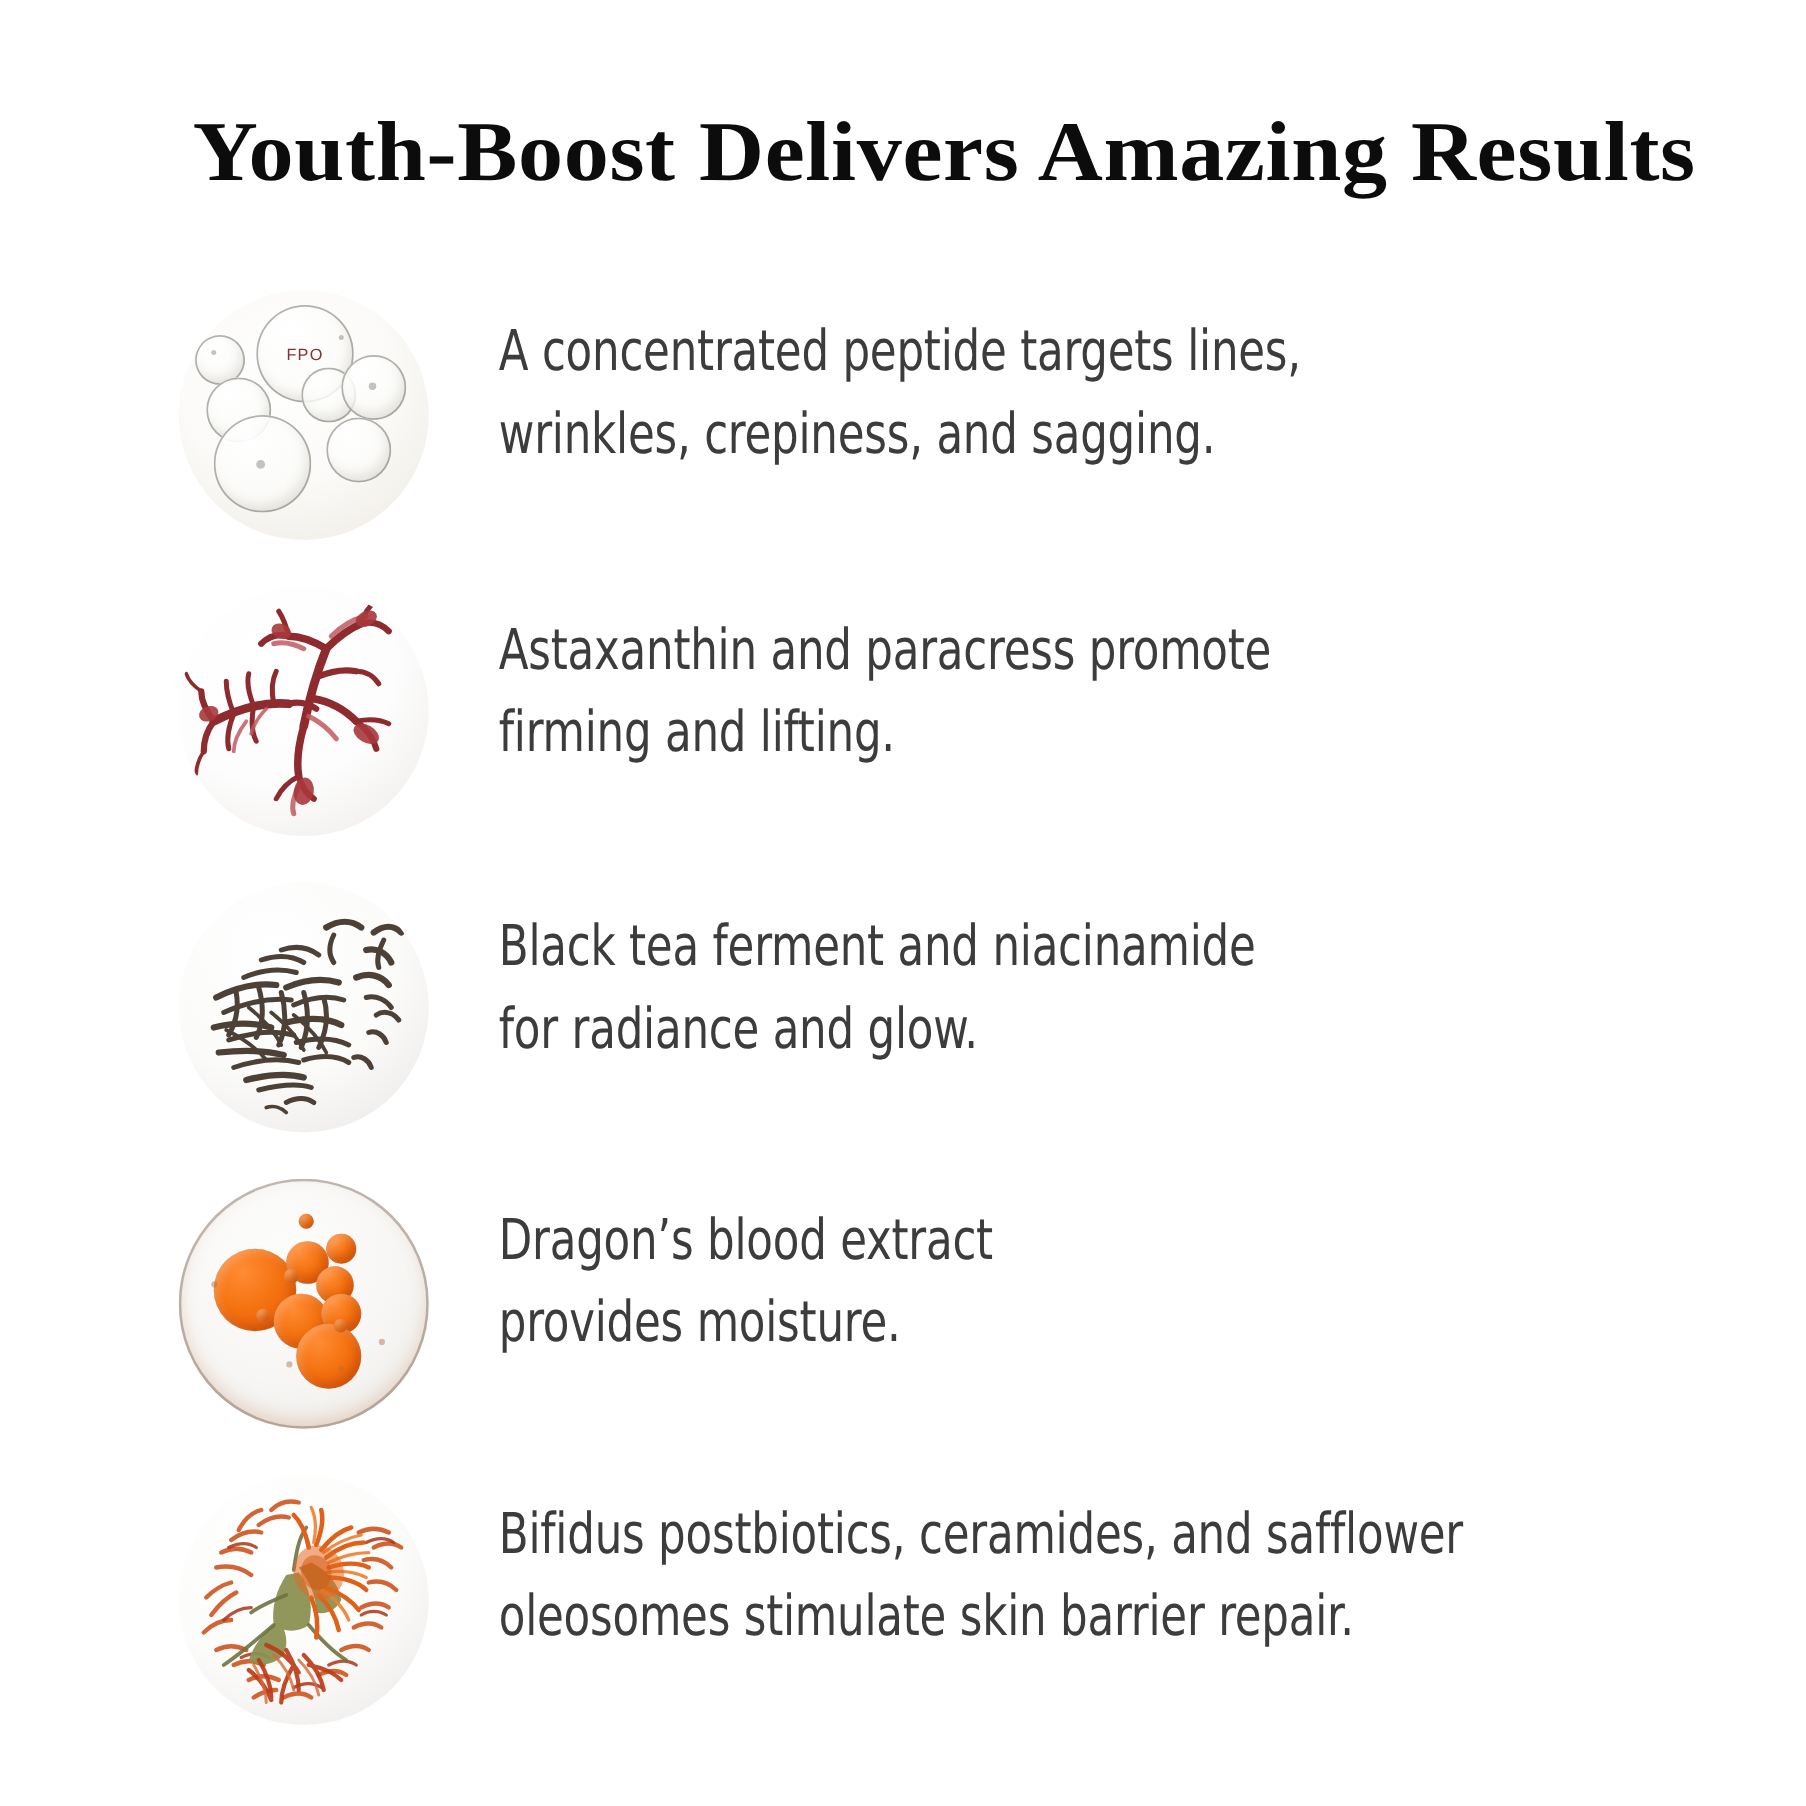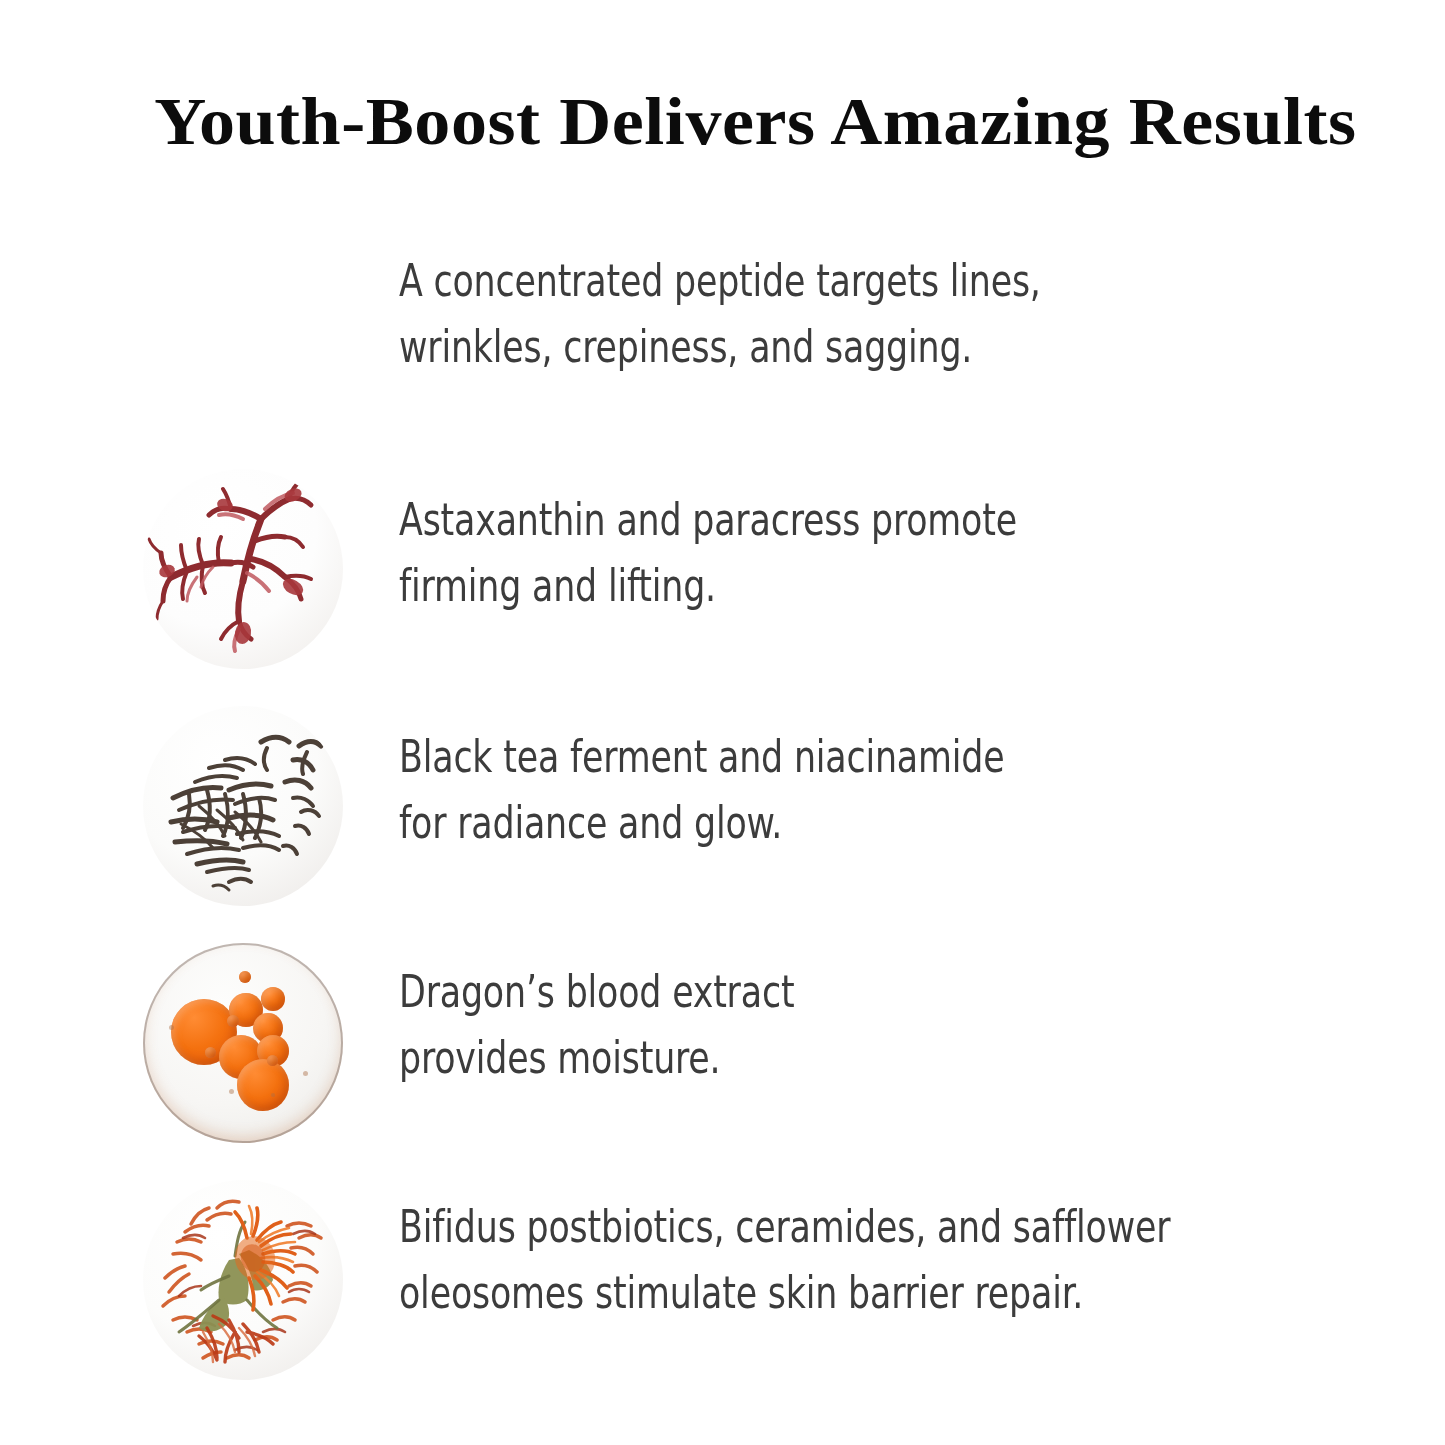--- a/index.html
+++ b/index.html
@@ -166,20 +166,36 @@
 </head>
 <body>
 
 <div id="page">
 
   <div class="title">Youth-Boost Delivers Amazing Results</div>
 
   <div class="rows">
 
     <div class="row">
+      <div class="thumb-wrap">
+        <div class="thumb t1">
+          <div class="bub b1"></div>
+          <div class="bub b2"></div>
+          <div class="bub b3"></div>
+          <div class="bub b4"></div>
+          <div class="bub b5"></div>
+          <div class="bub b6"></div>
+          <div class="bub b7"></div>
+          <div class="spk" style="left:128px;top:36px;width:4px;height:4px;"></div>
+          <div class="spk" style="left:26px;top:48px;width:4px;height:4px;"></div>
+          <div class="spk" style="left:152px;top:74px;width:6px;height:6px;"></div>
+          <div class="spk" style="left:62px;top:136px;width:7px;height:7px;"></div>
+          <div class="fpo">FPO</div>
+        </div>
+      </div>
       <div class="row-text">
         <span class="ln">A concentrated peptide targets lines,</span>
         <span class="ln">wrinkles, crepiness, and sagging.</span>
       </div>
     </div>
 
     <div class="row">
       <div class="thumb-wrap">
         <div class="thumb t2">
           <svg viewBox="0 0 200 200" width="200" height="200">

